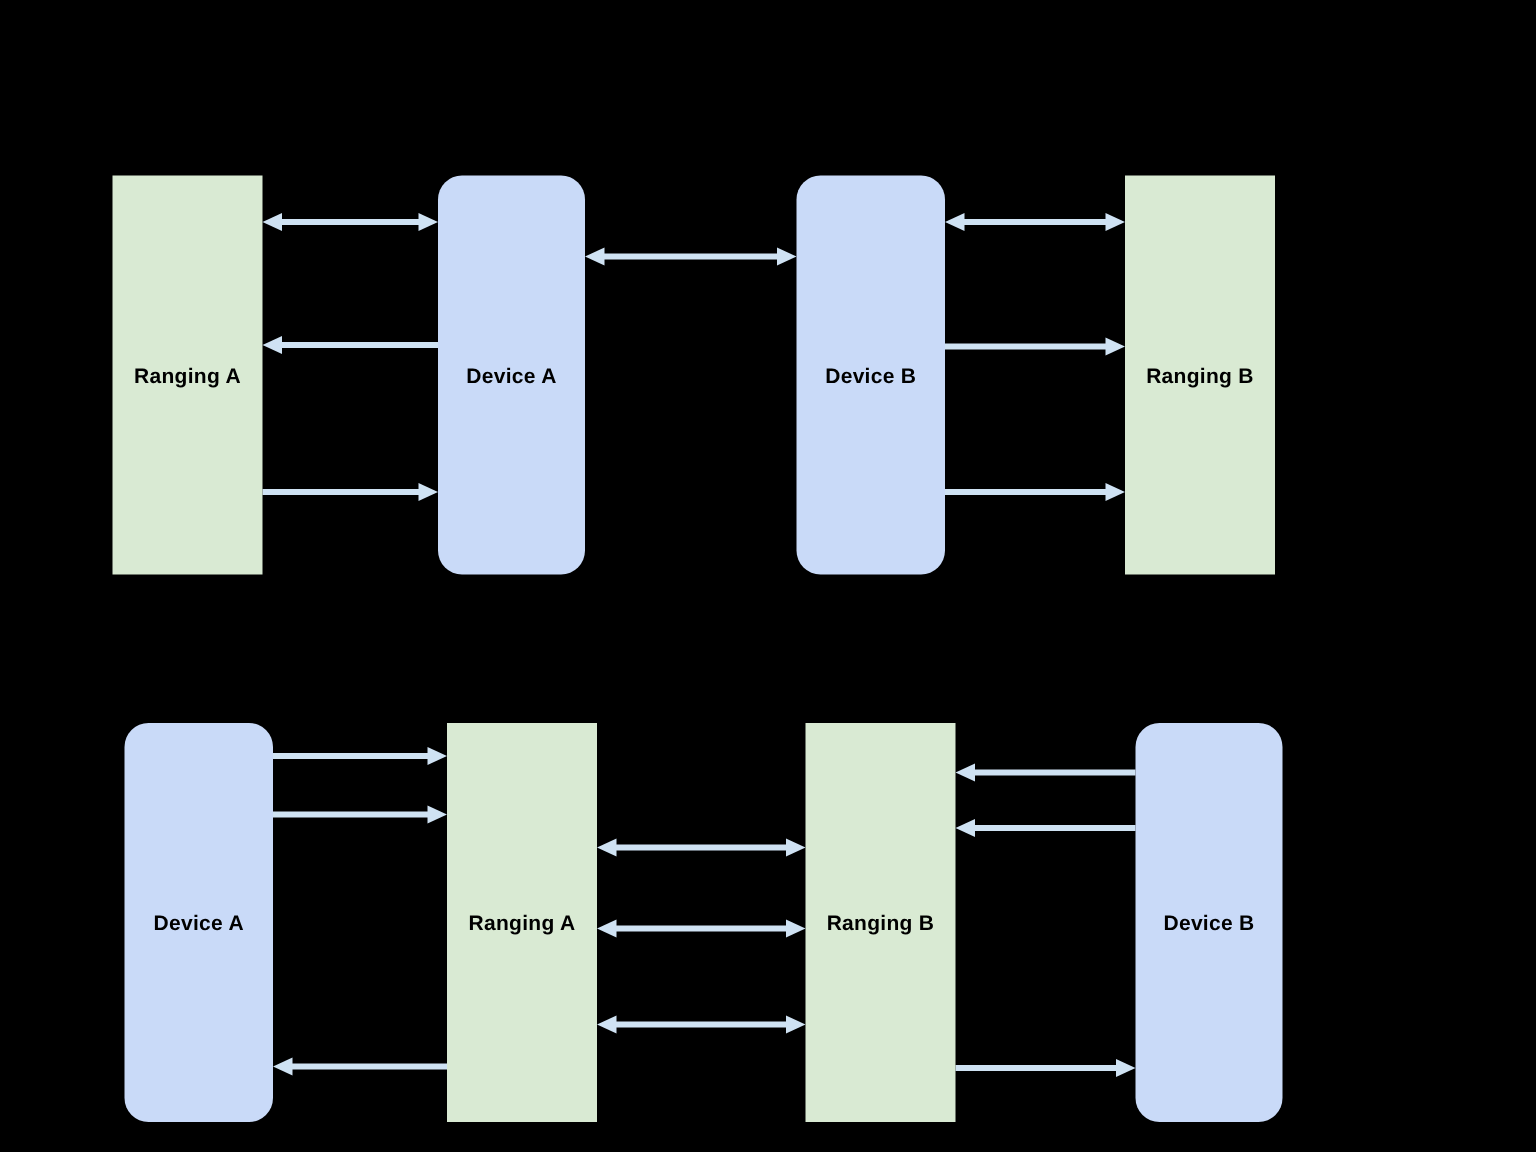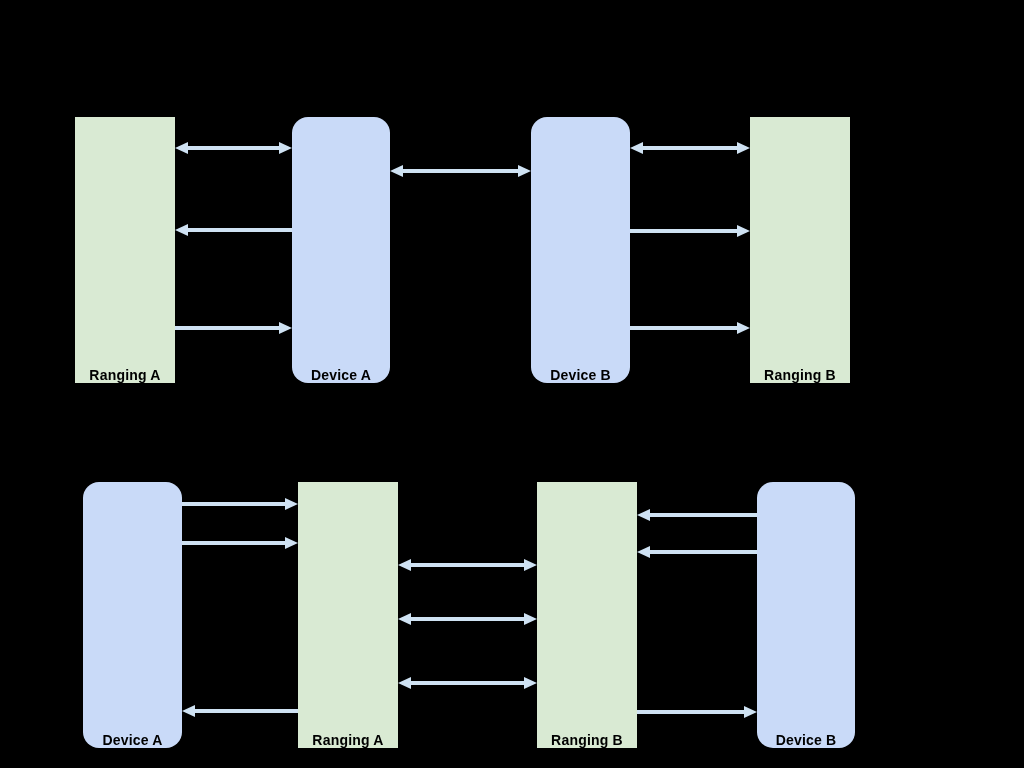--- a/index.html
+++ b/index.html
@@ -12,21 +12,21 @@
     position: relative;
     width: 1024px;
     height: 768px;
     background: var(--bg, #000000);
     overflow: hidden;
     font-family: "Liberation Sans", sans-serif;
   }
   .node {
     position: absolute;
     display: flex;
-    align-items: flex-end;
+    align-items: center;
     justify-content: center;
     box-sizing: border-box;
   }
   .node.device {
     background: var(--device-fill, #c9daf8);
     border-radius: 16px;
   }
   .node.ranging {
     background: var(--ranging-fill, #d9ead3);
     border-radius: 0;

